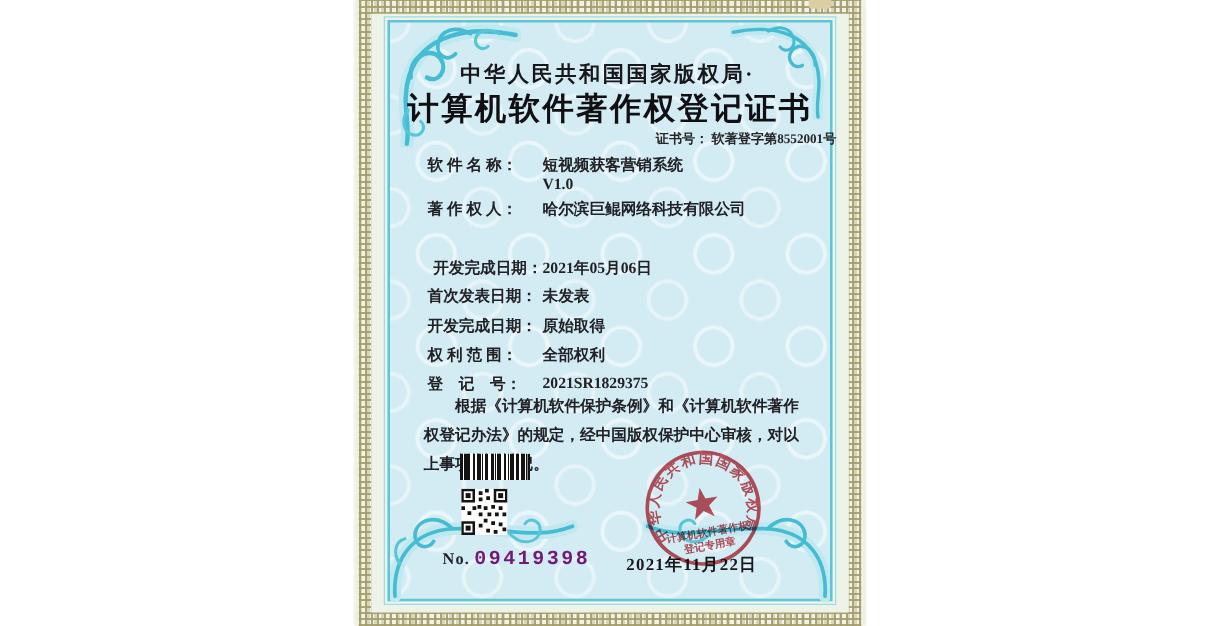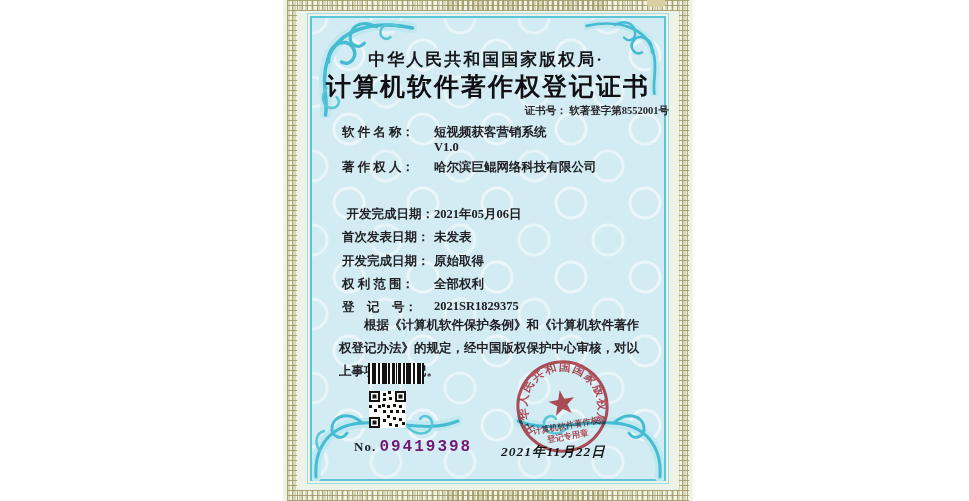--- a/index.html
+++ b/index.html
@@ -79,21 +79,21 @@
       repeating-linear-gradient(90deg,#131313 0 1px, transparent 1px 3.5px);
     box-shadow: inset 2px 0 0 #131313, inset -2px 0 0 #131313; }
   .qr { position:absolute; left:85px; top:391px; width:37px; height:37px; }
   .serial-line { position:absolute; left:70px; top:438px; font-size:13px; }
   .serial-line .no { color:#23232a; font-weight:bold; letter-spacing:1px; }
   .serial-line .num { color:#701a75; font-weight:bold; letter-spacing:2px;
     font-family:"Liberation Mono","DejaVu Sans Mono",monospace; font-size:16px; }
 
   
   .issue-date { position:absolute; left:217px; top:443px; font-size:13.5px;
-    font-weight:bold; letter-spacing:1px; color:#17171c;font-style:italic; }
+    font-weight:bold; letter-spacing:1px; color:#17171c; }
   .seal { position:absolute; left:230px; top:358px; width:97px; height:97px;
     transform:rotate(-10deg); opacity:.88; mix-blend-mode:multiply; }
 </style>
 </head>
 <body>
 
 <div class="stage">
   <div class="cert">
 
     <div class="meander"></div>

